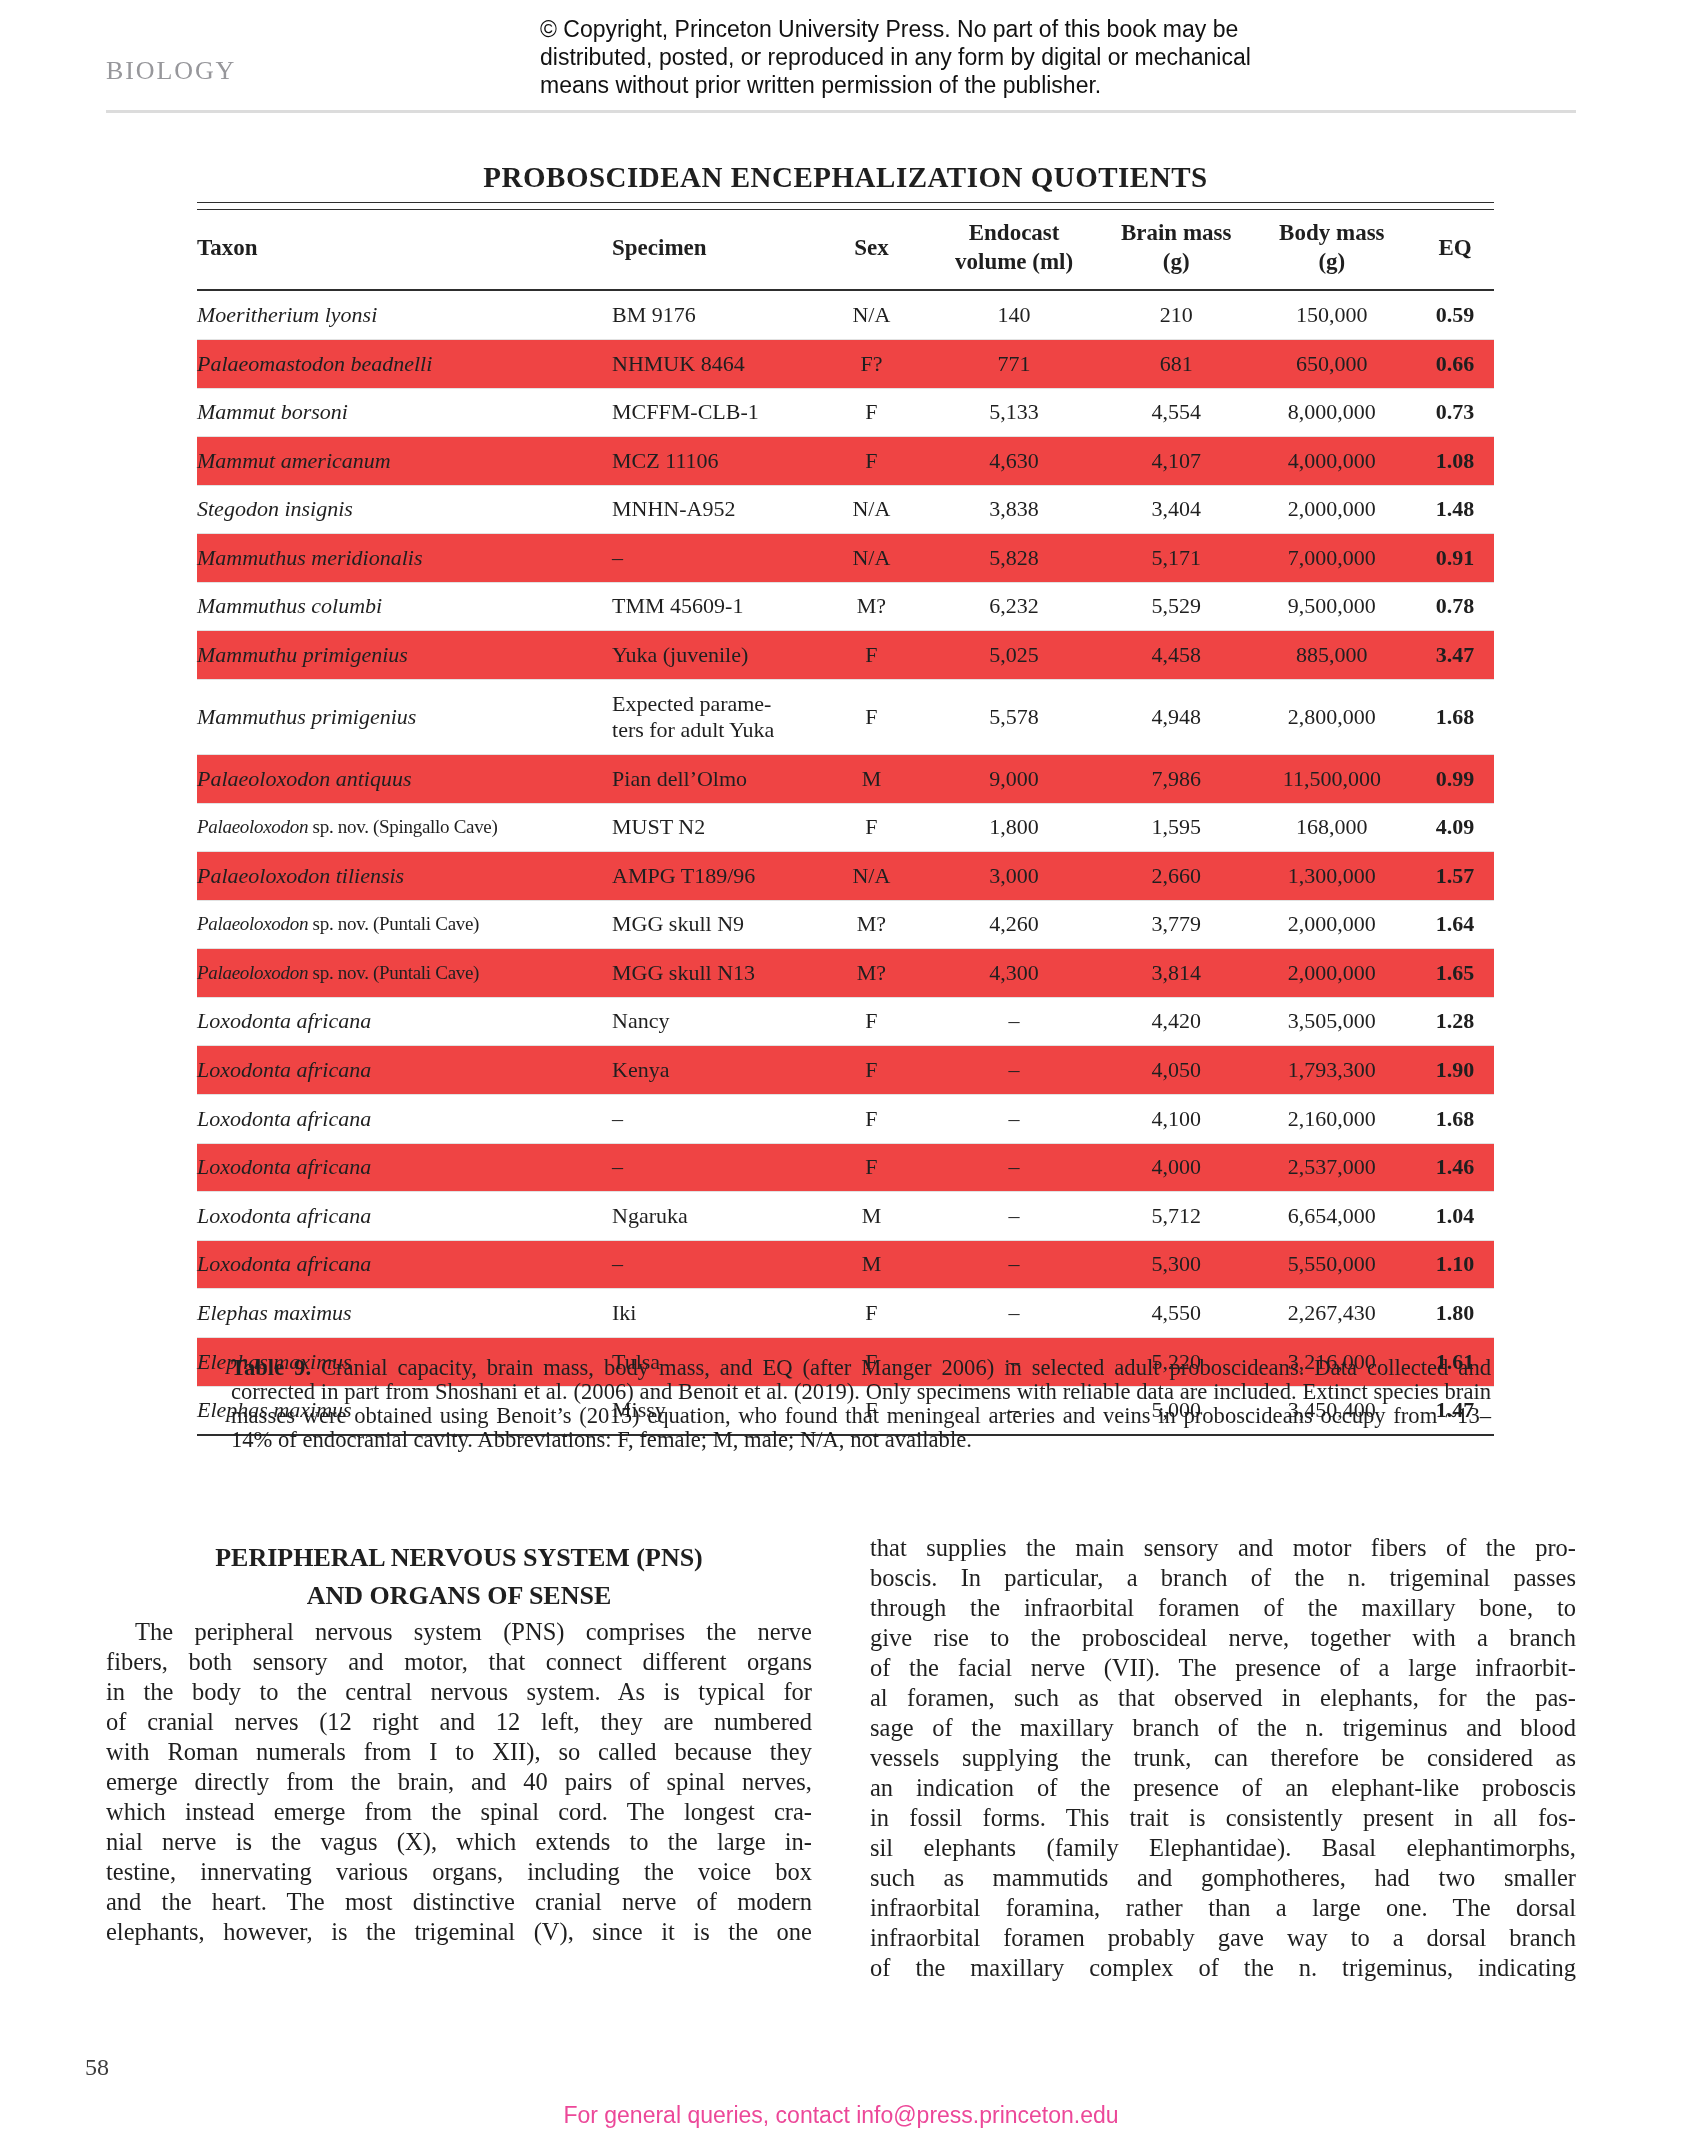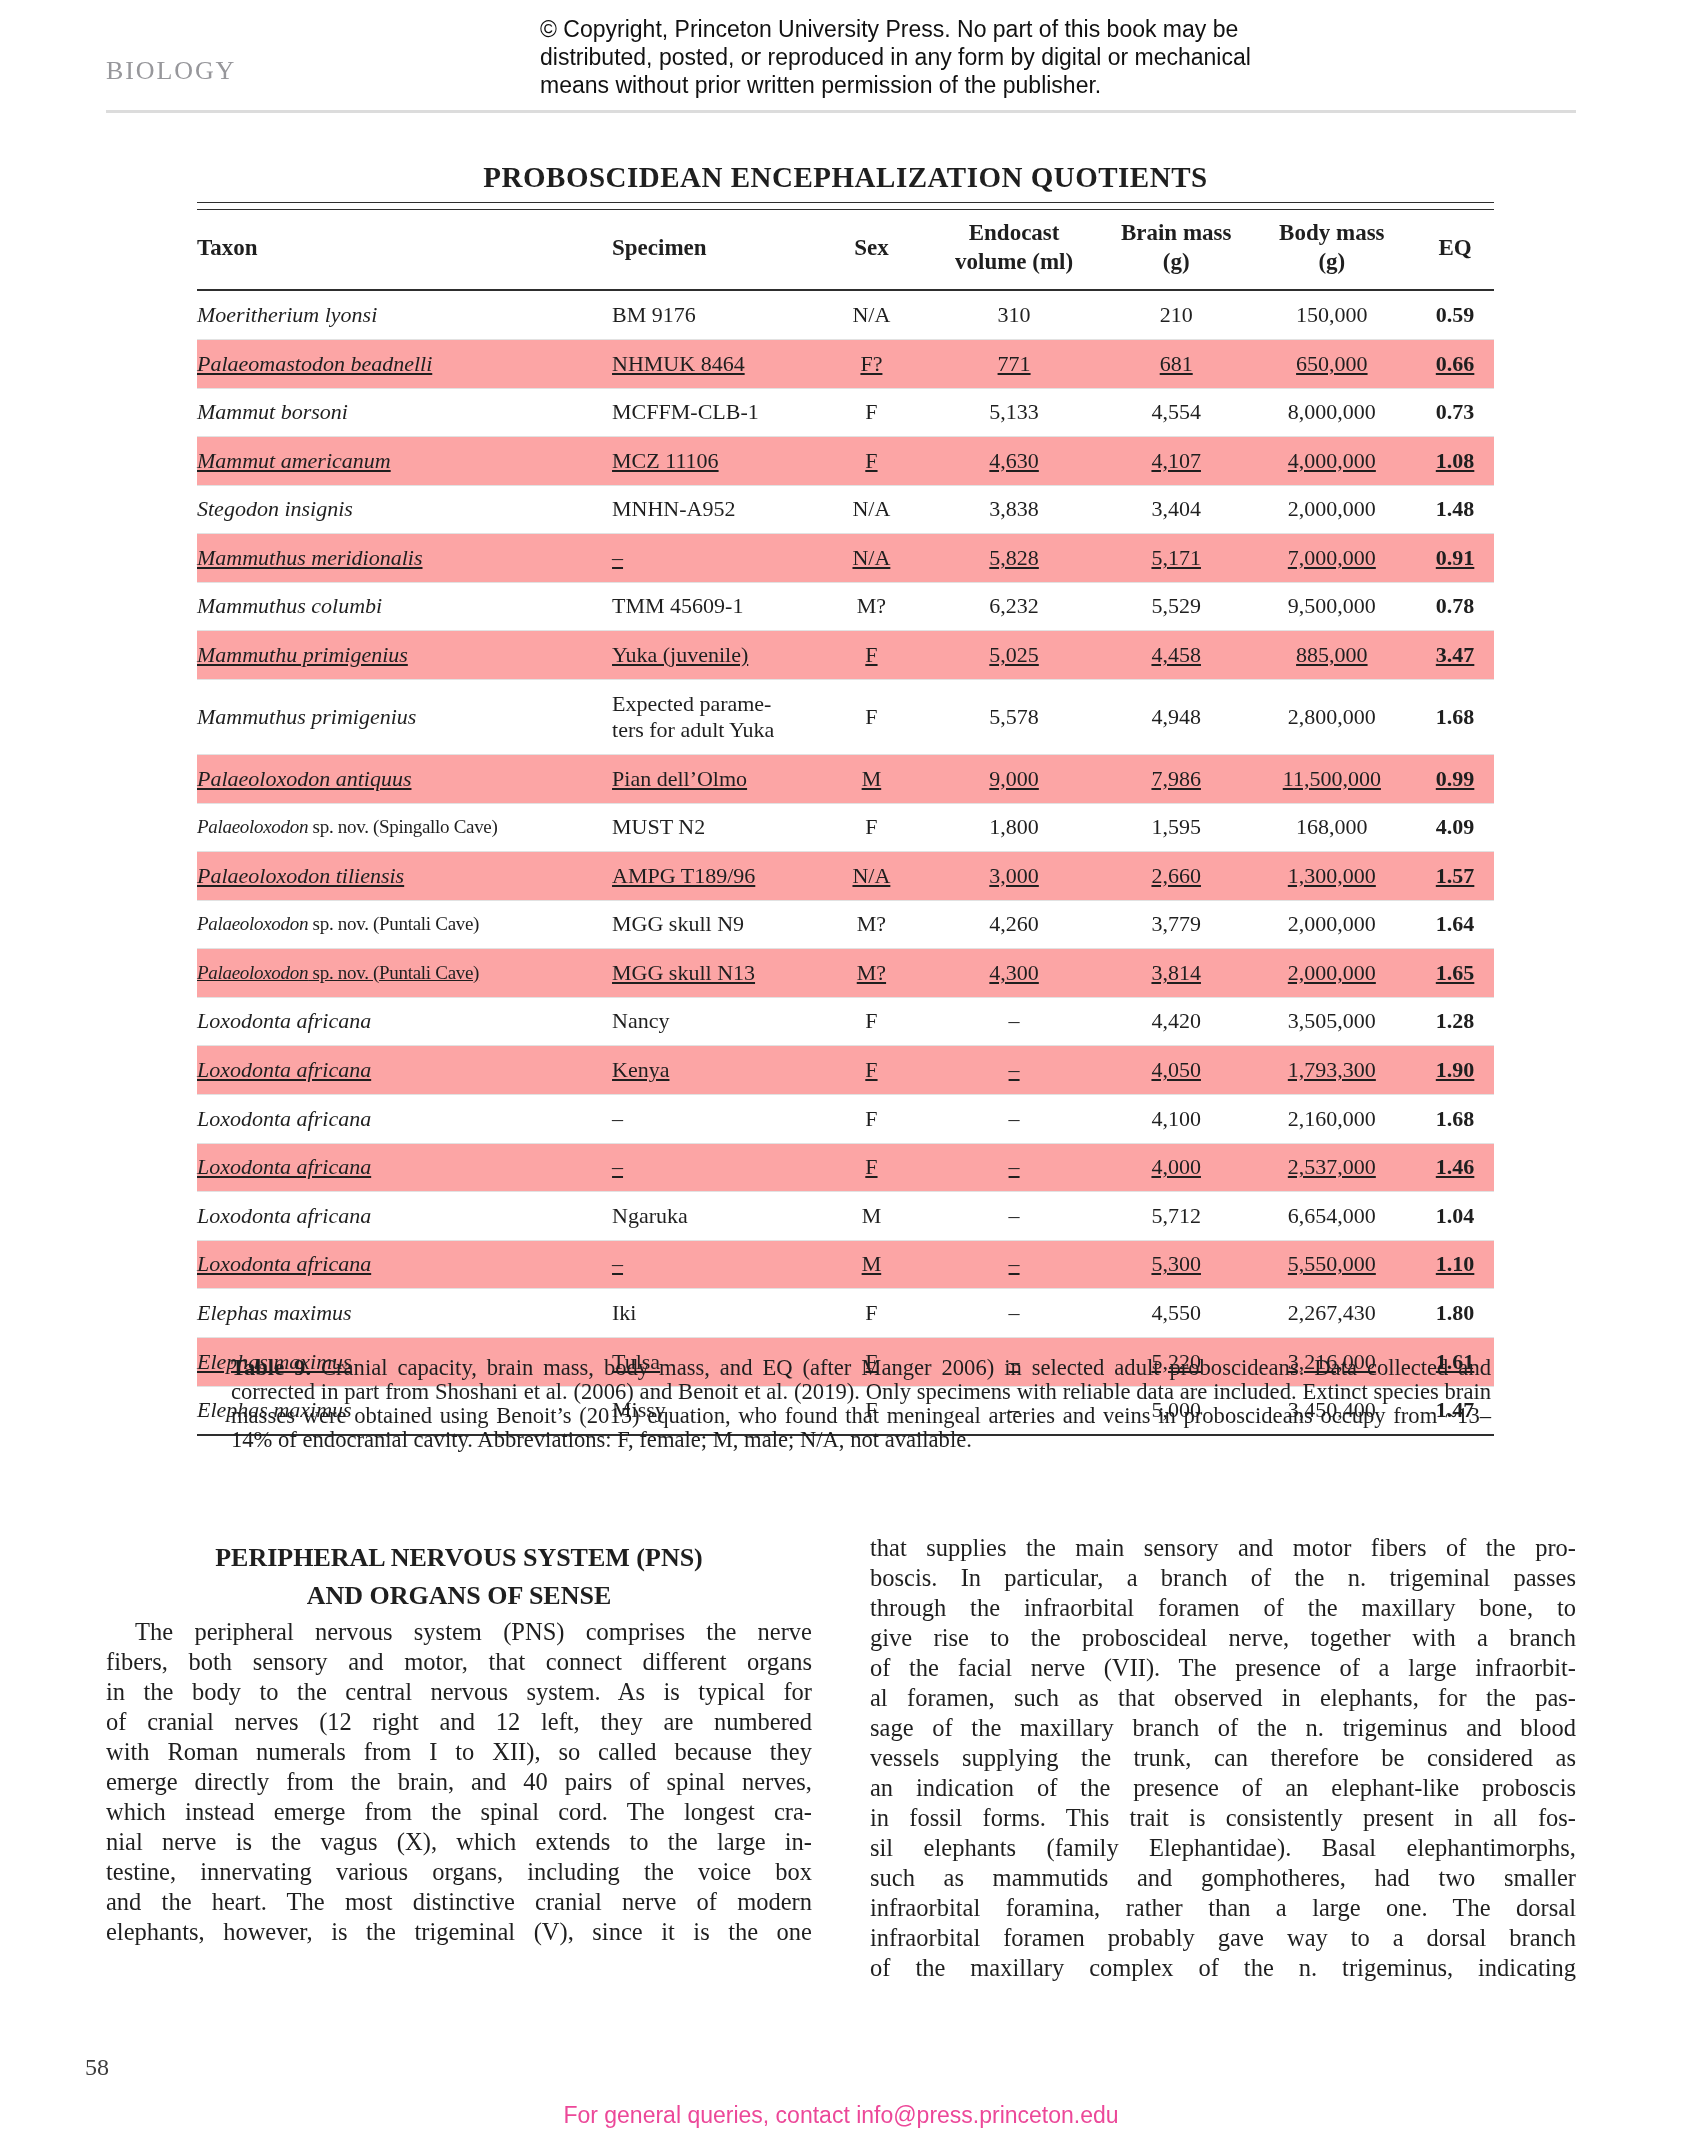--- a/index.html
+++ b/index.html
@@ -45,21 +45,21 @@
   th.c-sex{width:8%;}
   th.c-endo{width:14%;}
   th.c-brain{width:11%;}
   th.c-body{width:13%;}
   th.c-eq{width:6%;}
   table.eq td{
     font-size:22px;padding:10.6px 0;vertical-align:middle;line-height:1.2;
   }
   table.eq tbody tr{border-top:1.9px solid #e2e2e2;}
   table.eq tbody tr:first-child{border-top:none;}
-  table.eq tbody tr.shaded{background:#fca5a5;text-decoration:underline;}
+  table.eq tbody tr.shaded{background:#ef4444;}
   td.taxon{text-align:left;padding-left:33px;white-space:nowrap;}
   td.taxon i{font-style:italic;}
   td.taxon.condensed{font-size:19px;letter-spacing:-0.3px;}
   td.specimen{text-align:left;padding-left:5.8px;white-space:pre-line;}
   td.sex,td.endocast,td.brain,td.body{text-align:center;}
   td.eqv{text-align:center;font-weight:bold;}
   .rule-heavy{height:0;border-top:2.9px solid #2e2e2e;}
   
   .caption{
     position:absolute;left:231px;top:1356px;width:1260px;
@@ -120,21 +120,21 @@
           <th class="center c-body">Body mass
 (g)</th>
           <th class="center c-eq">EQ</th>
         </tr>
       </thead>
       <tbody>
           <tr>
             <td class="taxon"><i>Moeritherium lyonsi</i></td>
             <td class="specimen">BM 9176</td>
             <td class="sex">N/A</td>
-            <td class="endocast">310</td>
+            <td class="endocast">140</td>
             <td class="brain">210</td>
             <td class="body">150,000</td>
             <td class="eqv">0.59</td>
           </tr>
           <tr class="shaded">
             <td class="taxon"><i>Palaeomastodon beadnelli</i></td>
             <td class="specimen">NHMUK 8464</td>
             <td class="sex">F?</td>
             <td class="endocast">771</td>
             <td class="brain">681</td>

